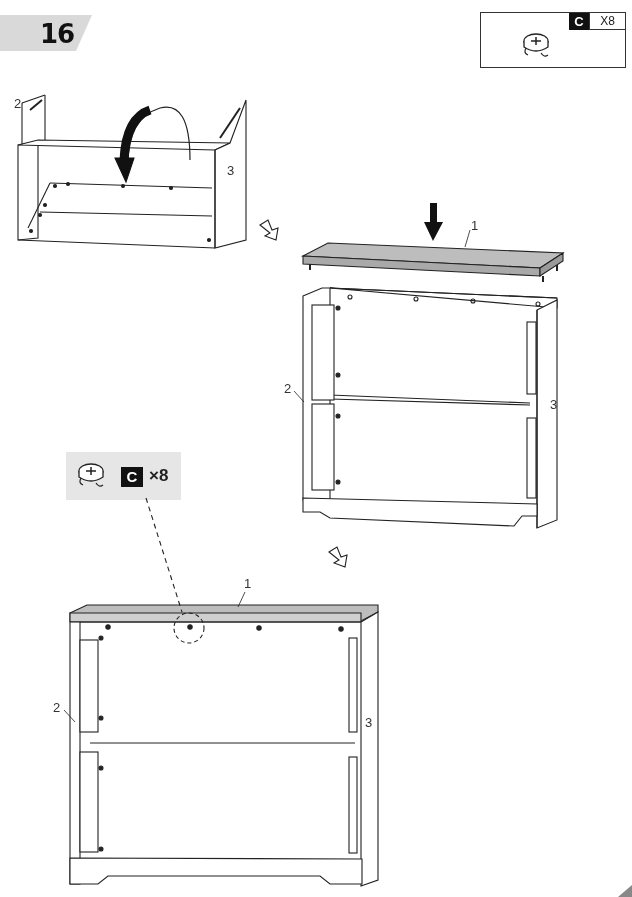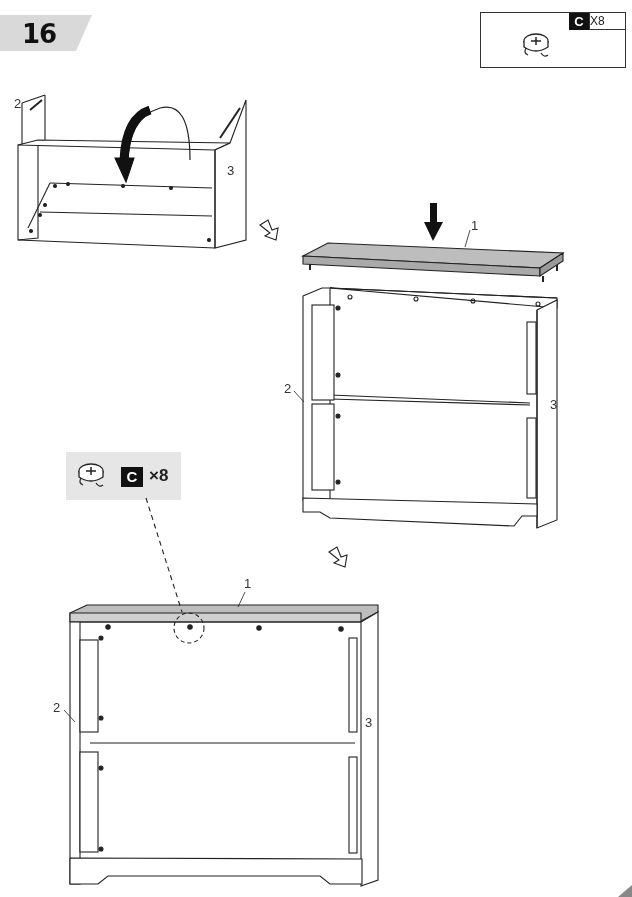--- a/index.html
+++ b/index.html
@@ -1,22 +1,22 @@
 <!DOCTYPE html>
 <html><head>
 <meta charset="utf-8">
 <style>
   html, body { margin:0; padding:0; background:#ffffff; }
   body { width:632px; height:897px; position:relative; overflow:hidden; font-family:"Liberation Sans", sans-serif; color:#222; }
   .step-badge { position:absolute; left:0; top:13px; width:93px; height:40px; }
   .step-badge svg { position:absolute; left:0; top:0; }
-  .step-num { position:absolute; left:22px; top:6px; font-family:"DejaVu Sans", sans-serif; font-weight:bold; font-size:26px; color:#111; letter-spacing:-1px; }
+  .step-num { position:absolute; left:40px; top:6px; font-family:"DejaVu Sans", sans-serif; font-weight:bold; font-size:26px; color:#111; letter-spacing:-1px; }
   .hw-box { position:absolute; left:480px; top:12px; width:144px; height:54px; border:1px solid #333; background:#fff; }
   .hw-letter { position:absolute; right:36px; top:0; width:20px; height:17px; background:#111; color:#fff; font-weight:bold; font-size:13px; text-align:center; line-height:17px; }
-  .hw-qty { position:absolute; right:0; top:0; width:35px; height:16px; border-left:1px solid #333; border-bottom:1px solid #333; font-size:12px; text-align:left; line-height:16px; }
+  .hw-qty { position:absolute; right:0; top:0; width:35px; height:16px; border-left:1px solid #333; border-bottom:1px solid #333; font-size:12px; text-align:center; line-height:16px; }
   .hw-icon { position:absolute; left:38px; top:18px; }
   .callout { position:absolute; left:66px; top:452px; width:115px; height:48px; background:#e6e6e6; }
   .callout .hw-icon { left:8px; top:9px; }
   .callout-letter { position:absolute; left:55px; top:15px; width:22px; height:20px; background:#111; color:#fff; font-weight:bold; font-size:15px; text-align:center; line-height:20px; }
   .callout-qty { position:absolute; left:83px; top:14px; font-weight:bold; font-size:17px; color:#222; }
   .label { position:absolute; font-size:13px; color:#333; }
   .drawing { position:absolute; left:0; top:0; }
   .corner-tri { position:absolute; right:0; bottom:0; }
 </style>
 </head>

